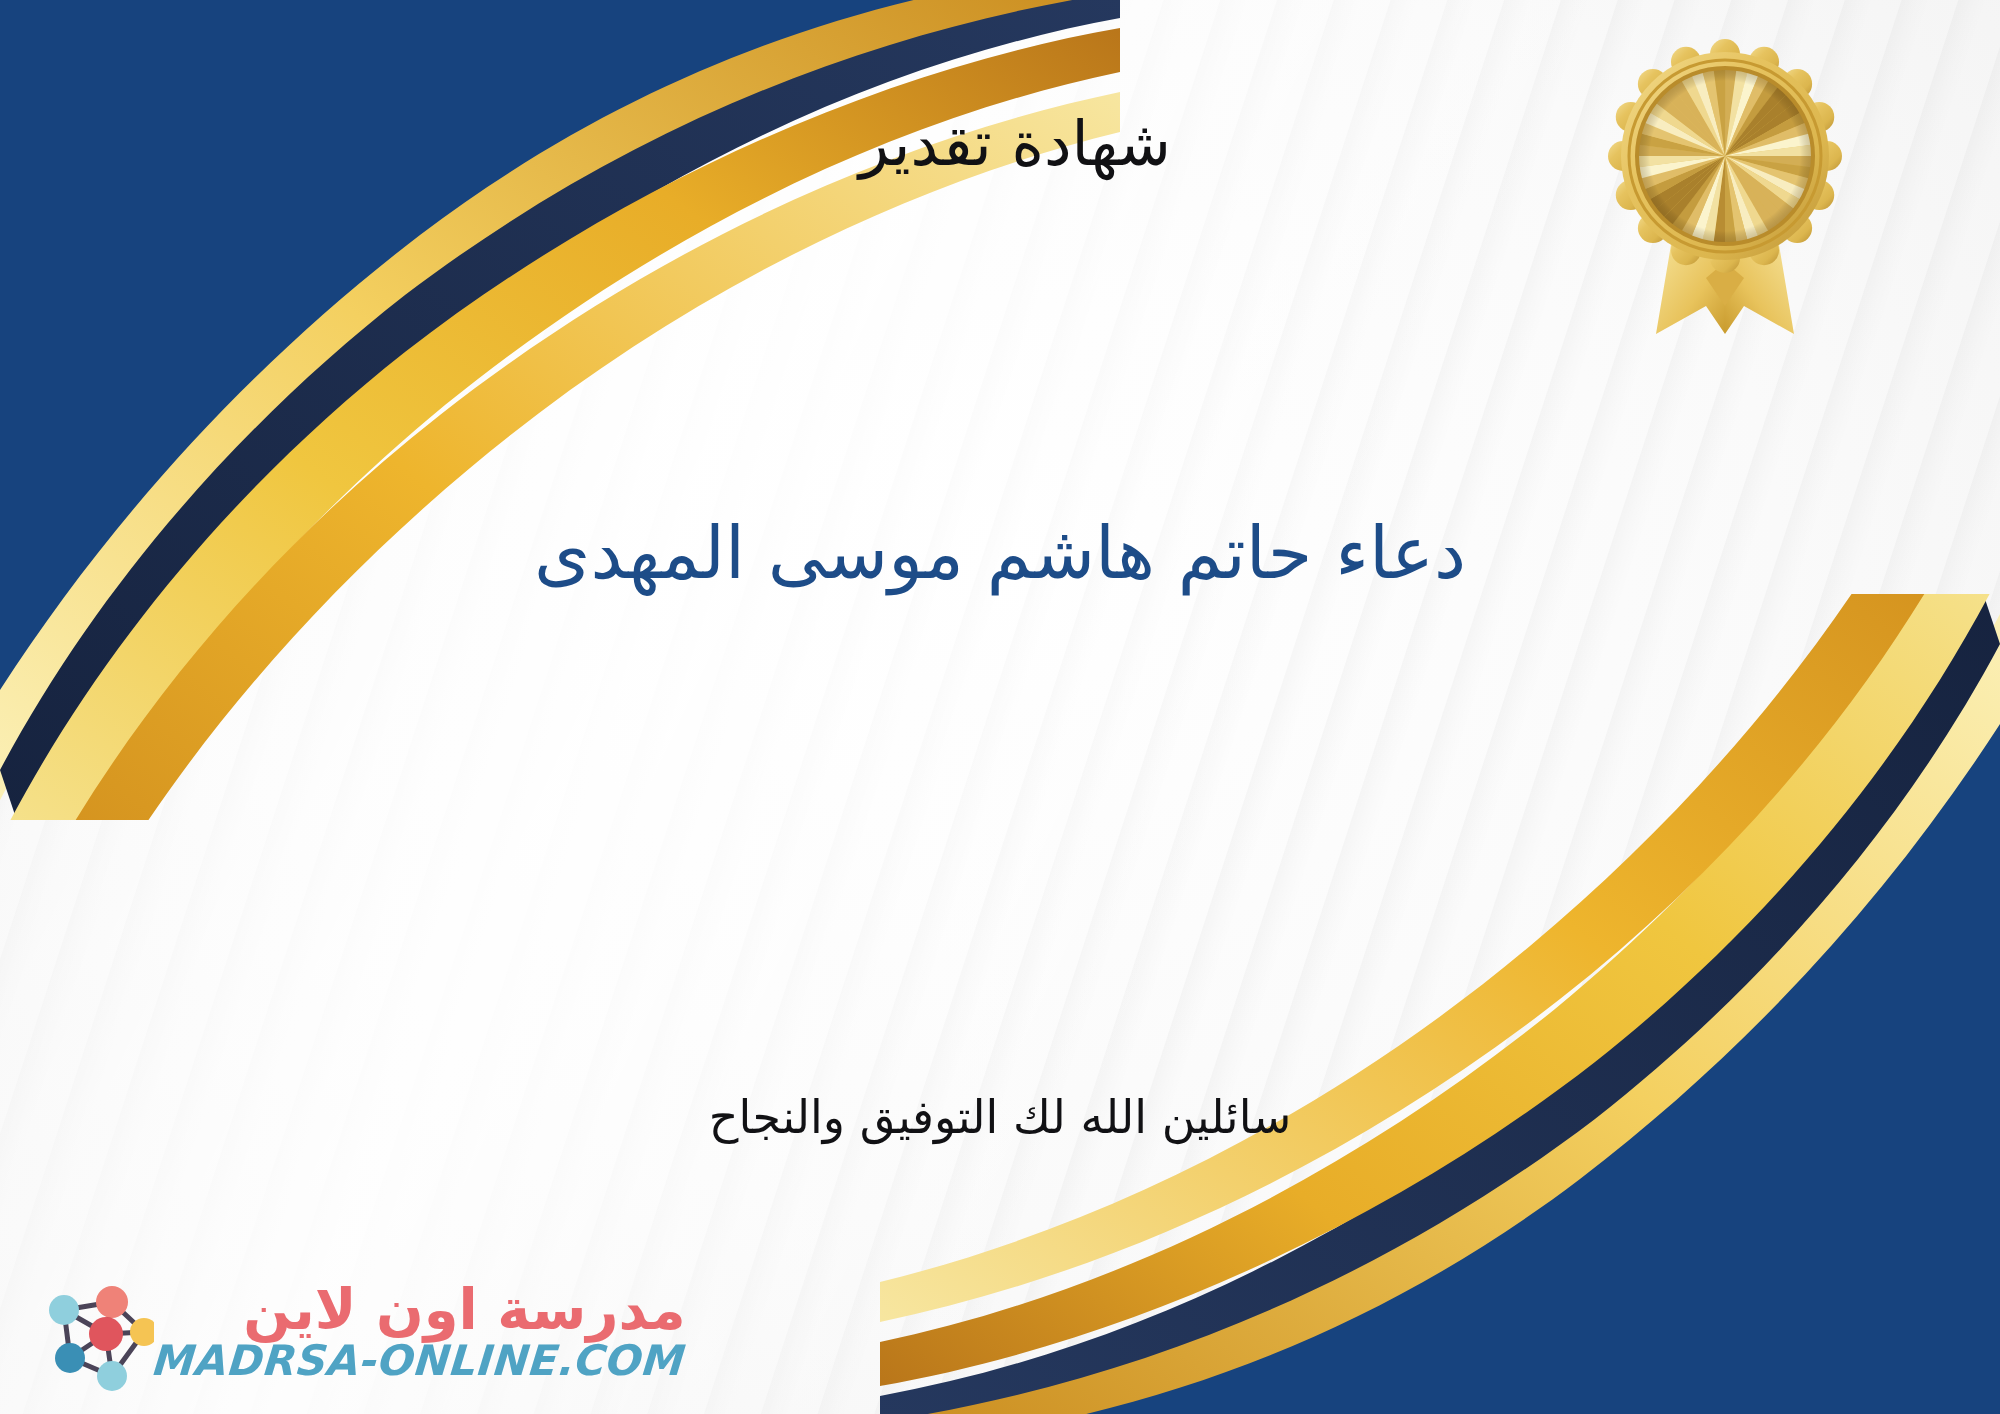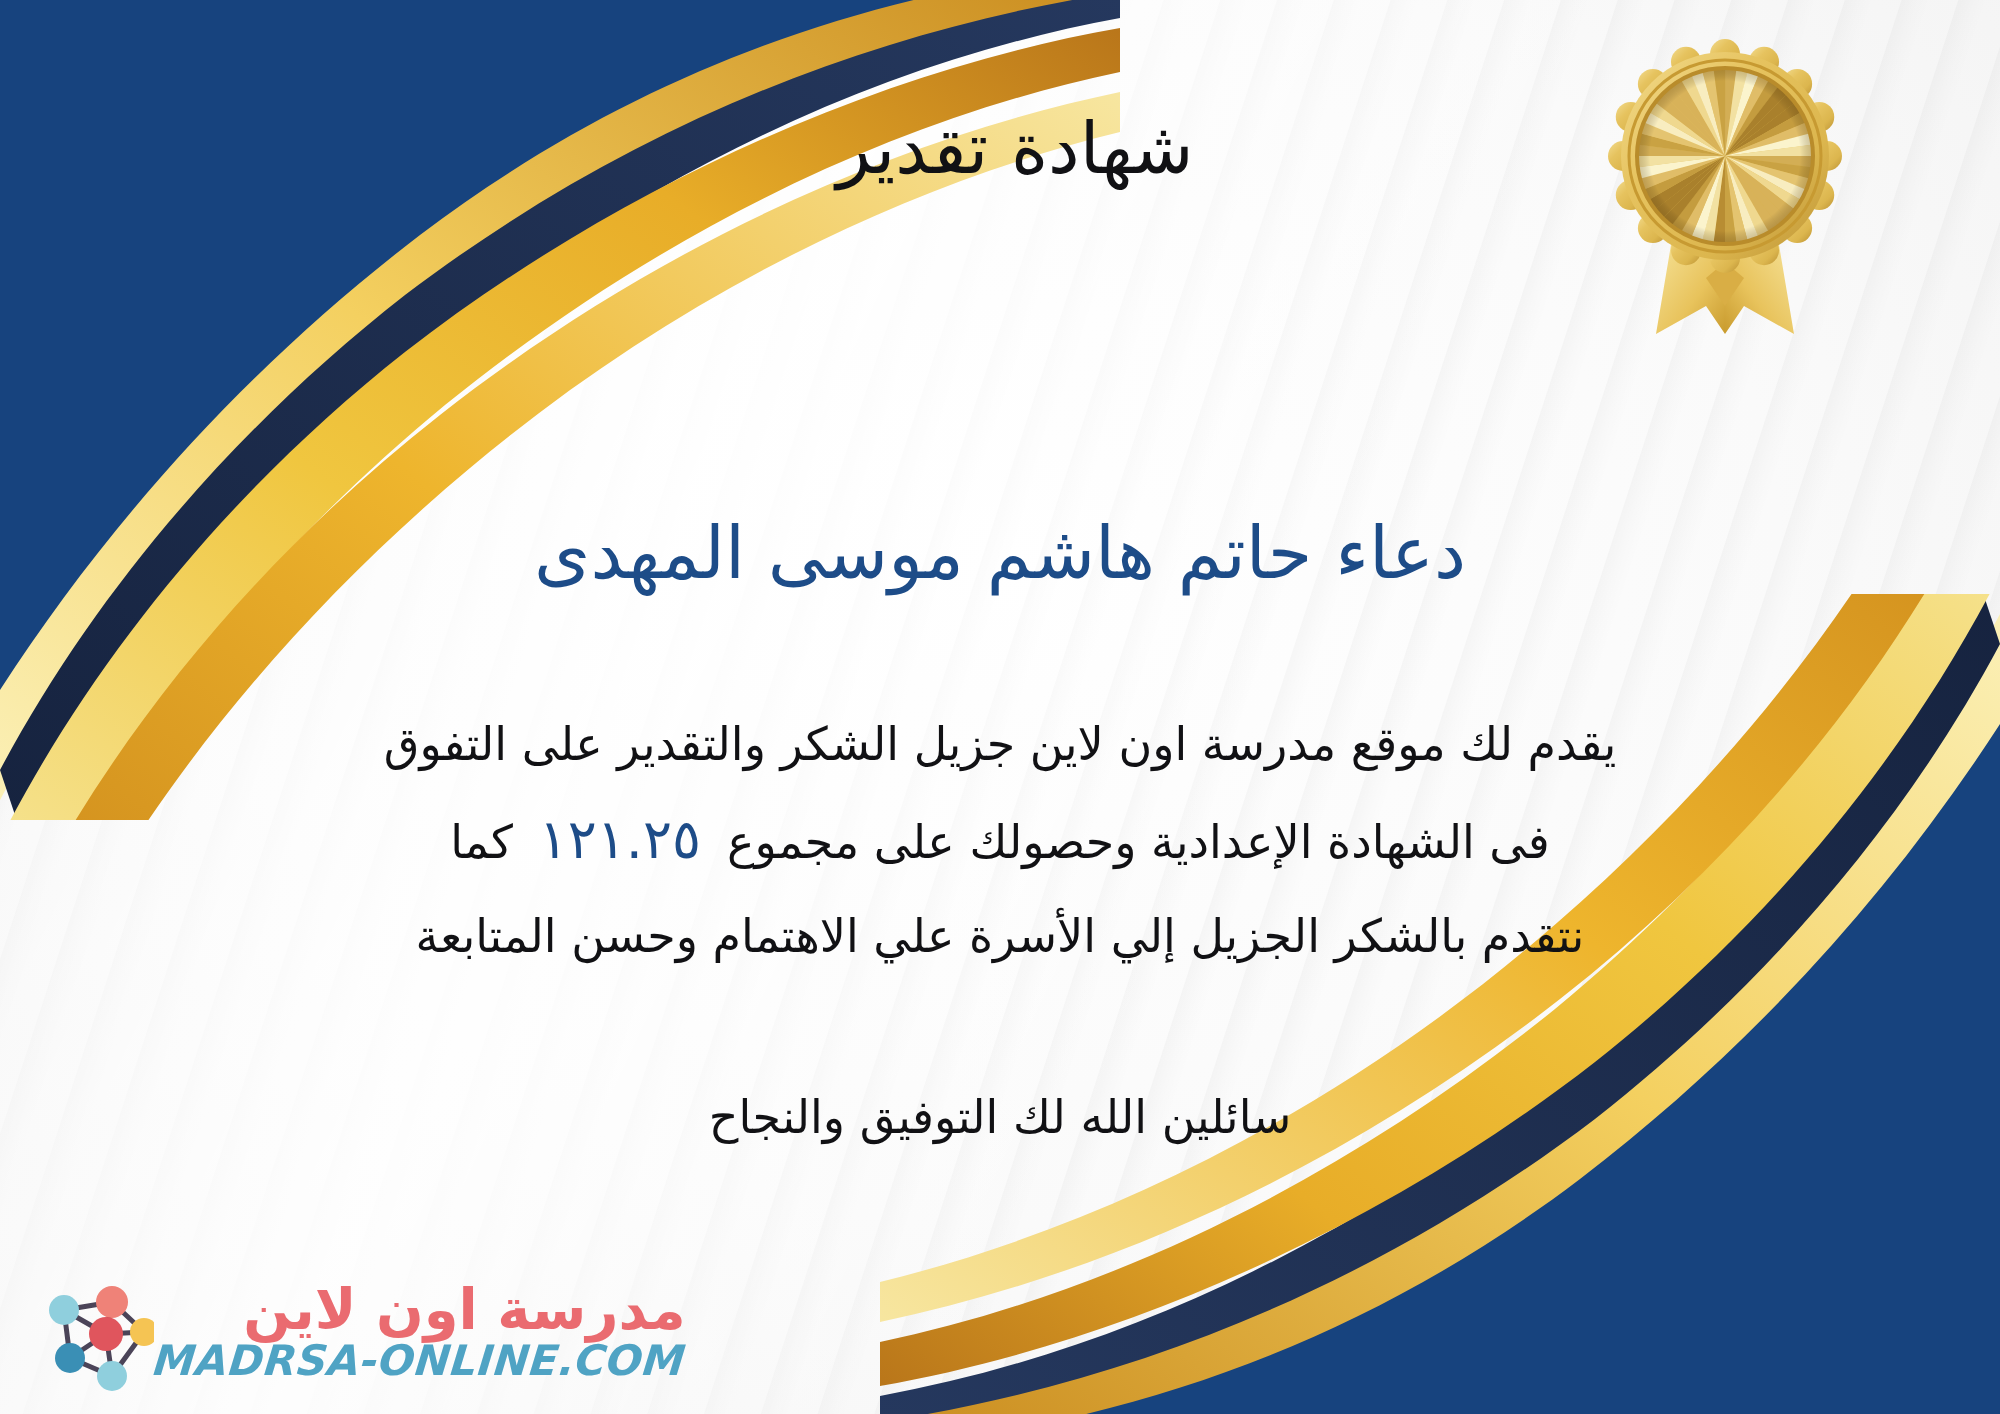--- a/index.html
+++ b/index.html
@@ -59,21 +59,21 @@
 
   
   .content{
     position:absolute;inset:0;z-index:5;
     text-align:center;
   }
 
   #title{
     position:absolute;
     top:108px;left:0;right:0;
-    font-size:71px;
+    font-size:62px;
     font-weight:400;
     letter-spacing:1px;
     color:#111114;
     line-height:1.15;
     padding-left:30px;
   }
 
   #recipient-name{
     position:absolute;
     top:510px;left:0;right:0;
@@ -316,25 +316,20 @@
     <circle cx="131" cy="122" r="88" fill="url(#innerShade)"></circle>
     <circle cx="131" cy="122" r="88" fill="none" stroke="#b98c2b" stroke-width="4"></circle>
   </svg>
 
   <div class="content">
 
     <div id="title">شهادة تقدير</div>
 
     <div id="recipient-name">دعاء حاتم هاشم موسى المهدى</div>
 
-    <div id="body-block">
-      <span class="body-line">يقدم لك موقع مدرسة اون لاين جزيل الشكر  والتقدير على التفوق</span>
-      <span class="body-line"><span>فى الشهادة الإعدادية وحصولك على مجموع</span><span class="grade-value">١٢١.٢٥</span><span>كما</span></span>
-      <span class="body-line">نتقدم  بالشكر الجزيل إلي الأسرة علي الاهتمام وحسن المتابعة</span>
-    </div>
 
     <div id="closing-line">سائلين الله لك التوفيق  والنجاح</div>
   </div>
 
   <div id="brand-logo">
     <svg id="brand-network-icon" viewBox="0 0 120 120">
       <g stroke="#4b4458" stroke-width="5" stroke-linecap="round">
         <line x1="30" y1="38" x2="78" y2="30"></line>
         <line x1="30" y1="38" x2="72" y2="62"></line>
         <line x1="30" y1="38" x2="36" y2="86"></line>

